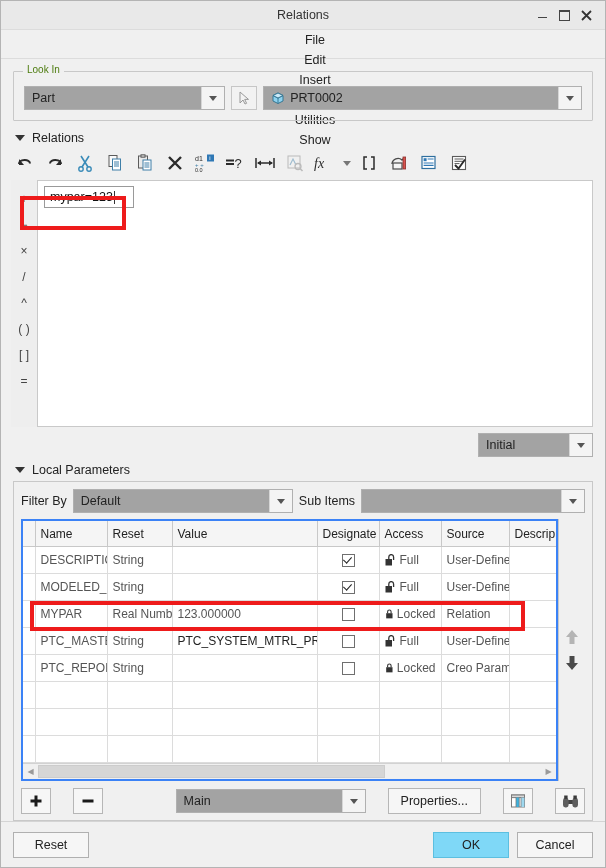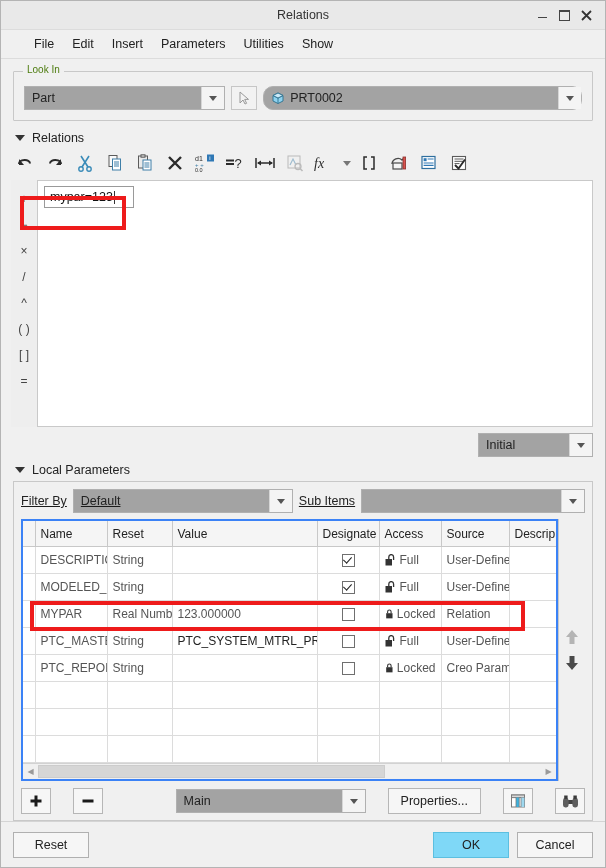--- a/index.html
+++ b/index.html
@@ -27,21 +27,21 @@
   .win-ctrls{margin-left:auto;display:flex;align-items:center;padding-right:8px;z-index:2;}
   .win-btn{
     width:22px;height:20px;display:flex;align-items:center;justify-content:center;
     color:#444;font-size:12px;cursor:default;
   }
   .win-btn .min{display:block;width:9px;height:1px;background:#444;margin-top:5px;}
   .win-btn .max{display:block;width:9px;height:8px;border:1px solid #444;border-top-width:2px;}
   
   .menubar{
     height:28px;min-height:28px;display:flex;align-items:center;
-    padding-left:24px;border-bottom:1px solid #dcdcdc;background:#f0f0f0;
+    padding-left:24px;border-bottom:1px solid #dcdcdc;background:#f0f0f0;flex-direction:column;
   }
   .menu-item{padding:3px 9px;font-size:12.5px;color:#222;cursor:default;}
   
   .lookin-wrap{padding:12px 12px 4px 12px;}
   .groupbox{
     border:1px solid #c8c8c8;border-radius:1px;position:relative;
     padding:14px 10px 10px 10px;
   }
   .groupbox > .legend{
     position:absolute;top:-8px;left:9px;background:#f0f0f0;
@@ -100,21 +100,21 @@
     background:#fff;border:1px solid #9a9a9a;
     font-size:12.5px;color:#111;display:flex;align-items:center;
     padding-left:5px;box-sizing:border-box;
   }
   .caret-bar{display:inline-block;width:1px;height:13px;background:#333;margin-left:1px;}
   .redbox{position:absolute;border:4px solid #ee1b1b;box-sizing:border-box;pointer-events:none;}
   .initial-row{display:flex;justify-content:flex-end;padding:6px 12px 0 0;}
   
   .lp-wrap{padding:2px 12px 0 12px;}
   .lp-box{border:1px solid #c8c8c8;background:#f0f0f0;padding:7px 7px 6px 7px;}
-  .filter-row{display:flex;align-items:center;gap:6px;margin-bottom:6px;text-decoration:underline;}
+  .filter-row{display:flex;align-items:center;gap:6px;margin-bottom:6px;}
   .lbl{font-size:12.5px;color:#222;white-space:nowrap;}
   
   .tbl-outer{border:2px solid #3b82f6;background:#fff;}
   .tbl-scroll{display:flex;}
   table.params{border-collapse:collapse;width:100%;table-layout:fixed;font-size:12px;}
   table.params th{
     background:#f5f5f5;border-right:1px solid #c8c8c8;border-bottom:1px solid #c8c8c8;
     font-weight:normal;text-align:left;padding:3px 5px;color:#222;height:19px;
     white-space:nowrap;overflow:hidden;
   }
@@ -210,21 +210,21 @@
           <div class="val">Part</div>
           <div class="arrow">
               <i class="caret"></i>
             </div>
         </div>
         <div class="pickbtn">
           <svg width="11" height="14" viewBox="0 0 11 14">
             <path d="M1 1 L1 12 L4 9 L6 13 L7.6 12.3 L5.7 8.4 L9.5 8.4 Z" fill="none" stroke="#999" stroke-width="1"></path>
           </svg>
         </div>
-        <div class="combo" style="width:320px;border-radius:10px;">
+        <div class="combo" style="width:320px;">
           <div class="val" style="display:flex;align-items:center;">
             <svg class="cube" width="14" height="14" viewBox="0 0 14 14">
               <path d="M2 4.5 L7 2 L12 4.5 L12 10 L7 12.5 L2 10 Z" fill="#8ed2ef" stroke="#2e6f8c" stroke-width=".9"></path>
               <path d="M2 4.5 L7 7 L12 4.5" fill="none" stroke="#2e6f8c" stroke-width=".9"></path>
               <path d="M7 7 L7 12.5" fill="none" stroke="#2e6f8c" stroke-width=".9"></path>
               <path d="M2 4.5 L7 2 L12 4.5 L7 7 Z" fill="#cdeaf8" stroke="#2e6f8c" stroke-width=".9"></path>
             </svg>
             <span>PRT0002</span>
           </div>
           <div class="arrow">

